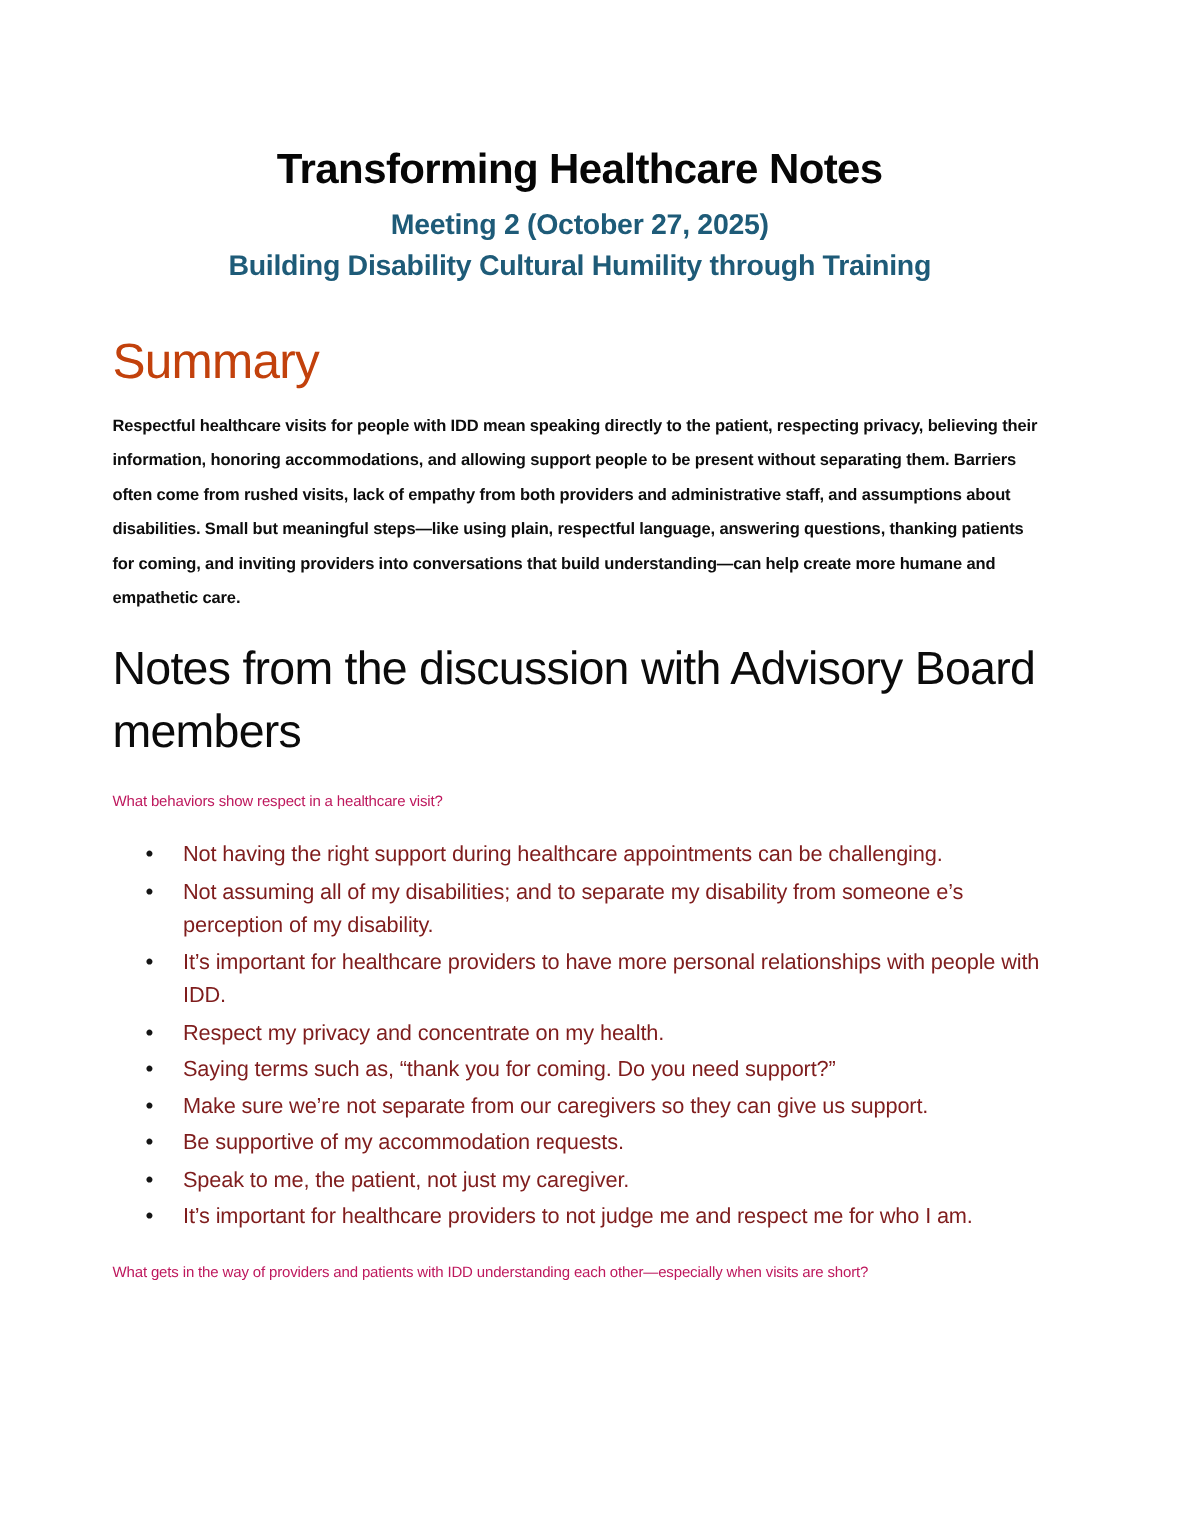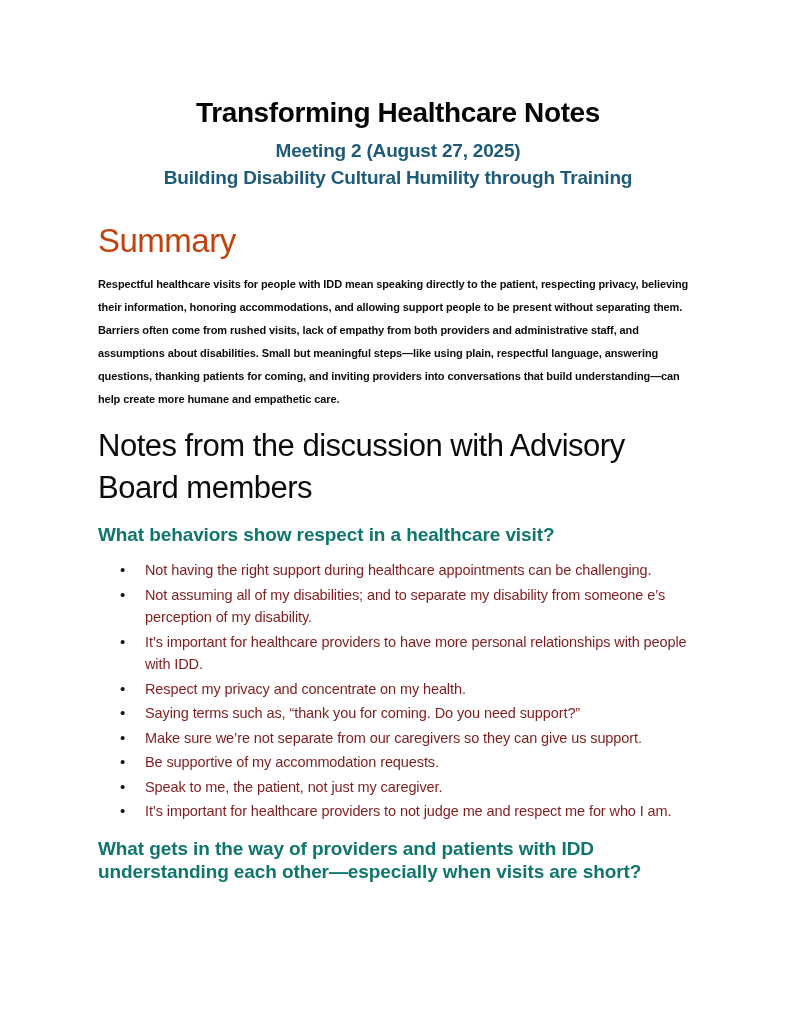--- a/index.html
+++ b/index.html
@@ -6,21 +6,21 @@
   body {
     width:791px; height:1024px;
     background:#ffffff;
     font-family:"Liberation Sans", sans-serif;
     color:#0b0b0b;
     overflow:hidden;
   }
   .page {
     box-sizing:border-box;
     width:791px; height:1024px;
-    padding:97px 93px 0 98px;
+    padding:97px 93px 0 75px;
     background:#ffffff;
   }
   .title {
     margin:0;
     text-align:center;
     font-size:28px;
     font-weight:700;
     letter-spacing:-0.4px;
     line-height:32px;
     color:#060606;
@@ -53,25 +53,25 @@
   .h-notes {
     margin:14px 0 0 0;
     font-size:31px;
     font-weight:400;
     letter-spacing:-0.5px;
     line-height:42px;
     color:#0b0b0b;
   }
   .question {
     margin:14px 0 0 0;
-    font-size:19px;
-    font-weight:700;
+    font-size:10px;
+    font-weight:400;
     line-height:23px;
     letter-spacing:-0.1px;
-    color:#0f766e;
+    color:#be185d;
   }
   ul.bullets {
     list-style:none;
     margin:13px 0 0 0;
     padding:0 0 0 47px;
   }
   ul.bullets li {
     position:relative;
     font-size:14.5px;
     font-weight:400;
@@ -90,21 +90,21 @@
   }
 </style>
 </head>
 <body>
 
 <div class="page">
 
   <h1 class="title">Transforming Healthcare Notes</h1>
 
   <div class="subtitle-block">
-    <div class="subtitle">Meeting 2 (August 27, 2025)</div>
+    <div class="subtitle">Meeting 2 (October 27, 2025)</div>
     <div class="subtitle">Building Disability Cultural Humility through Training</div>
   </div>
 
   <h2 class="h-summary">Summary</h2>
 
   <p class="summary-body">Respectful healthcare visits for people with IDD mean speaking directly to the patient, respecting privacy, believing their information, honoring accommodations, and allowing support people to be present without separating them. Barriers often come from rushed visits, lack of empathy from both providers and administrative staff, and assumptions about disabilities. Small but meaningful steps—like using plain, respectful language, answering questions, thanking patients for coming, and inviting providers into conversations that build understanding—can help create more humane and empathetic care.</p>
 
   <h2 class="h-notes">Notes from the discussion with Advisory Board members</h2>
 
   <p class="question">What behaviors show respect in a healthcare visit?</p>

